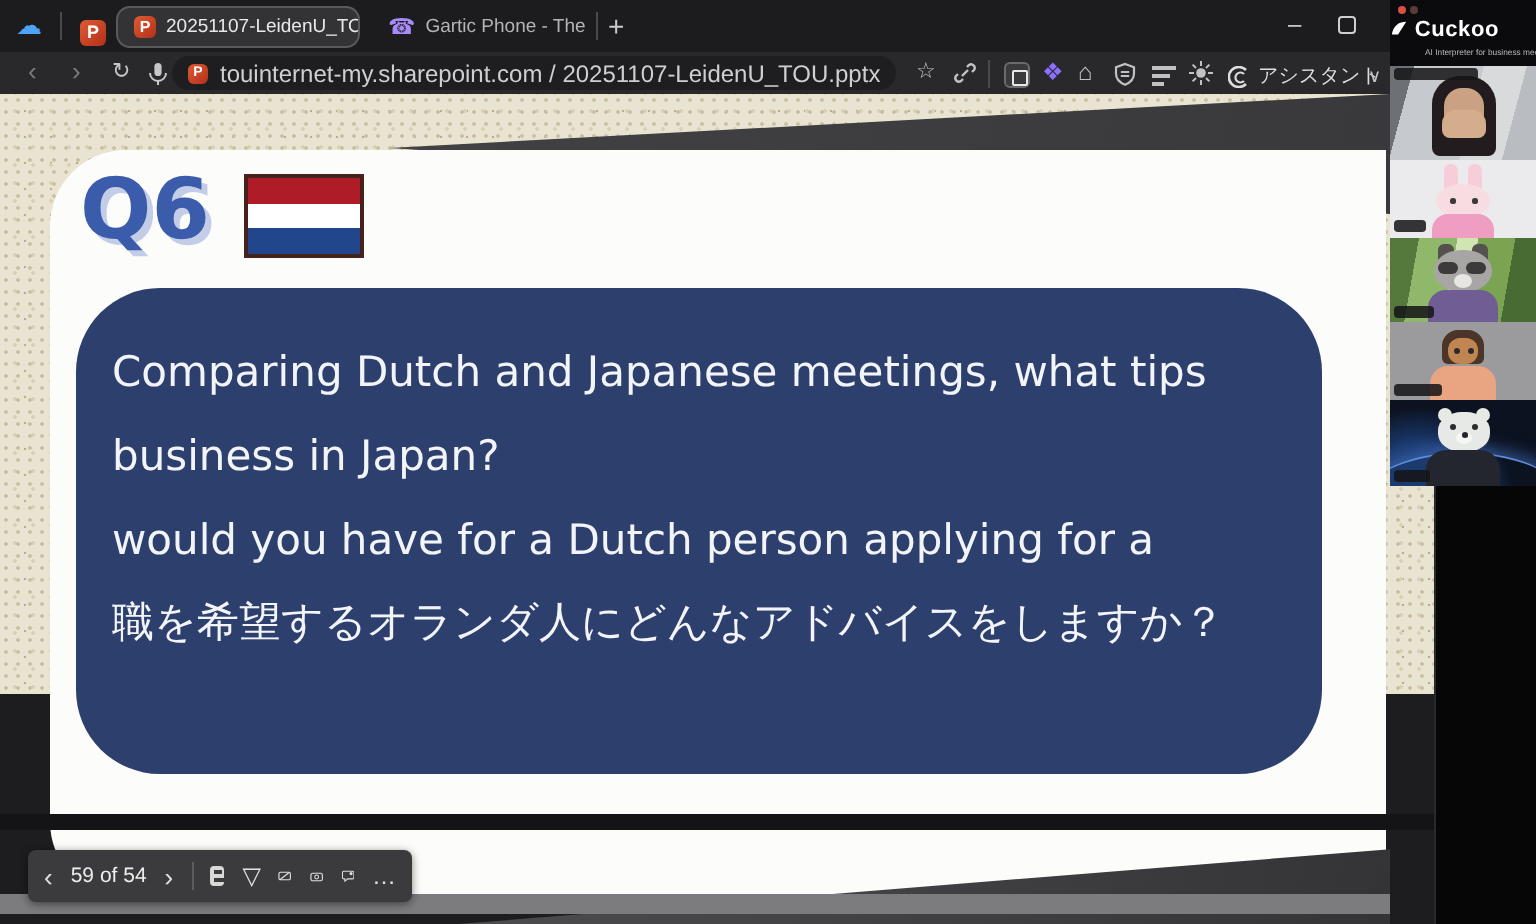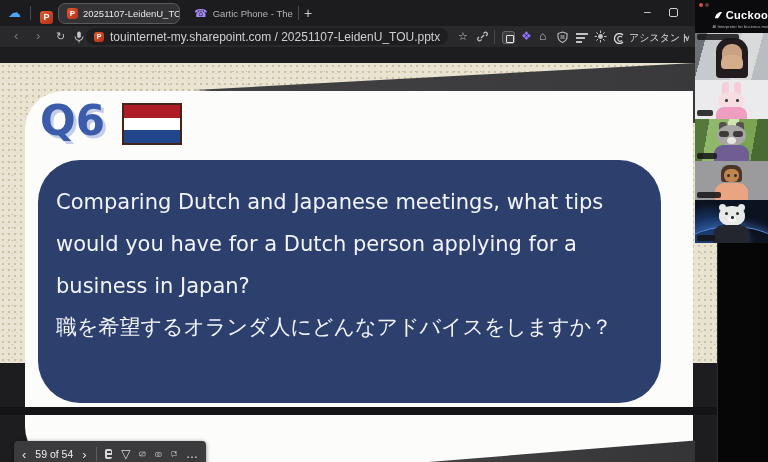--- a/index.html
+++ b/index.html
@@ -40,21 +40,21 @@
   .tune i:nth-child(2){ width:9px; } .tune i:nth-child(3){ width:6px; }
   .assist { position:absolute; top:5px; color:#dcdcde; font-size:10px; display:flex; gap:4px; align-items:center; }
 
   
   .content { position:absolute; left:0px; top:47px; width:717px; height:300px;
     background-color:#e9e3d2;
     background-image: radial-gradient(#cbc1a4 0.8px, transparent 0.9px),
                       radial-gradient(#d9d0b6 0.8px, transparent 0.9px),
                       radial-gradient(#b9ae90 0.6px, transparent 0.8px);
     background-size: 6px 6px, 9px 9px, 13px 13px;
-    background-position: 0 0, 3px 4px, 6px 2px; margin-top: 16px; }
+    background-position: 0 0, 3px 4px, 6px 2px; }
   .wedge-top { position:absolute; left:0; top:0; width:695px; height:60px;
     background:linear-gradient(100deg,#454547,#39393b);
     clip-path:polygon(28% 45%, 100% 0%, 100% 100%); }
   .ribbon-bottom { position:absolute; left:0; top:330px; width:695px; height:85px;
     background:linear-gradient(100deg,#59595b,#343436);
     clip-path:polygon(33% 100%, 100% 56%, 100% 100%, 0 100%); }
   .underpanel { position:absolute; left:0; top:400px; width:695px; height:10px; background:#7c7c7e; }
   .bottomstrip { position:absolute; left:0; top:407px; width:768px; height:8px; background:#141416; }
   .panel { position:absolute; left:25px; top:28px; width:668px; height:374px;
     background:#fcfcfb; border-radius:38px 0 0 38px; }
@@ -80,21 +80,21 @@
   .vdiv2 { width:1px; height:14px; background:#5c5c5e; }
   .vic { color:#e0e0e0; font-size:12px; line-height:12px; }
   .cap-ic { width:15px; height:10px; background:#d8d8d8; border-radius:2px; position:relative; }
   .cap-ic::after { content:""; position:absolute; left:2px; top:2px; width:4px; height:2px; background:#3b3b3d; box-shadow:6px 0 0 #3b3b3d, 0 4px 0 #3b3b3d, 4px 4px 0 #3b3b3d; }
 
   
   .cuckoo { position:absolute; left:695px; top:0; width:73px; height:243px; background:#0b0b0d; }
   .cuckoo-right-col { position:absolute; left:717px; top:243px; width:51px; height:219px; background:#060607; border-left:1px solid #2a2a2c; }
   .ck-head { position:absolute; left:0; top:0; width:73px; height:33px; background:#0b0b0d; }
   .ck-dot { position:absolute; border-radius:50%; }
-  .ck-logo { position:absolute; left:0; top:9px; width:73px; text-align:right; color:#fff;
+  .ck-logo { position:absolute; left:0; top:9px; width:73px; text-align:left; color:#fff;
     font-size:11px; font-weight:bold; letter-spacing:.3px; }
   .ck-tag { position:absolute; left:0; top:24px; width:73px; text-align:center; color:#b8b8ba;
     font-size:8px; transform:scale(.52); transform-origin:center top; white-space:nowrap; }
   .name-pill { position:absolute; background:rgba(20,20,22,.85); border-radius:2px; height:6px; }
 
   .tile { position:absolute; left:0; width:73px; overflow:hidden; }
   .t1 { top:33px; height:47px; background:linear-gradient(105deg,#6d7176 0 14%,#c6cace 14% 55%,#d9dadc 55% 80%,#b9bdc2 80%); }
   .t1 .hair { position:absolute; left:21px; top:5px; width:32px; height:40px; background:#221c1e; border-radius:14px 14px 4px 4px; }
   .t1 .face { position:absolute; left:27px; top:11px; width:20px; height:22px; background:#caa183; border-radius:9px; }
   .t1 .hand { position:absolute; left:26px; top:22px; width:22px; height:14px; background:#d4ad8d; border-radius:7px 7px 4px 4px; }
@@ -209,22 +209,22 @@
 
     <div class="qlabel">Q6</div>
     <div class="flag">
       <div style="background:#AE1C28;"></div>
       <div style="background:#FFFFFF;"></div>
       <div style="background:#21468B;"></div>
     </div>
 
     <div class="qbox">
       <div class="qline-en">Comparing Dutch and Japanese meetings, what tips</div>
+      <div class="qline-en">business in Japan?</div>
       <div class="qline-en">would you have for a Dutch person applying for a</div>
-      <div class="qline-en">business in Japan?</div>
       <div class="qline-ja">職を希望するオランダ人にどんなアドバイスをしますか？</div>
     </div>
 
     <div class="viewerbar">
       <span class="nav">‹</span>
       <span class="slidepos">59 of 54</span>
       <span class="nav">›</span>
       <span class="vdiv2"></span>
       <span class="cap-ic"></span>
       <span class="vic">▽</span>

